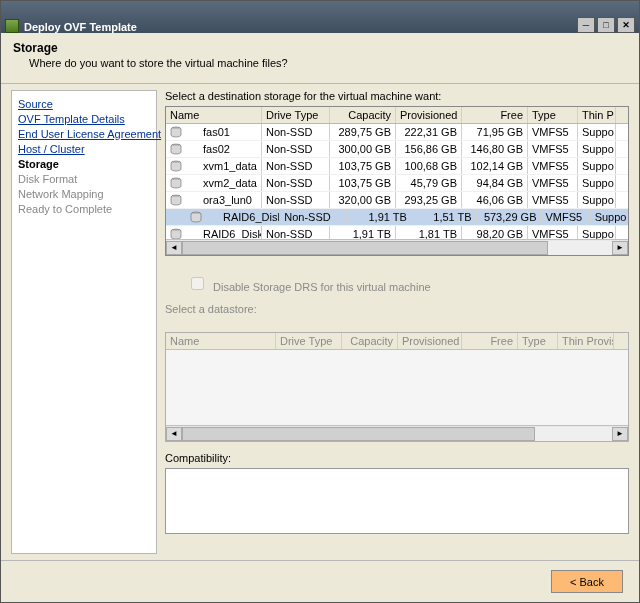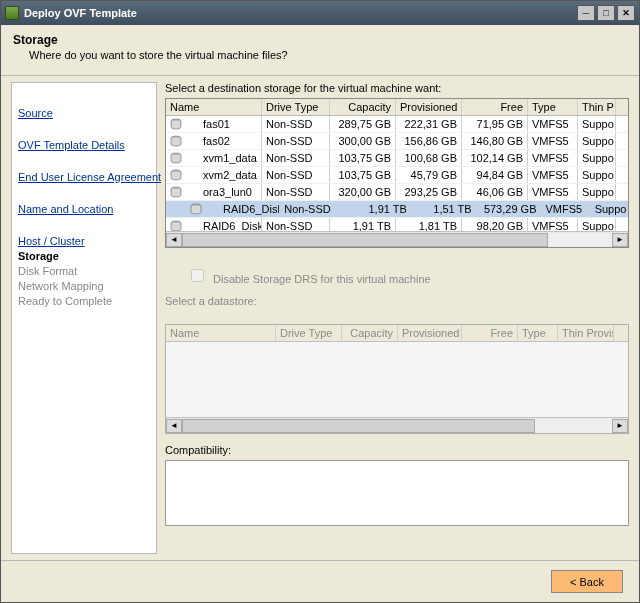--- a/index.html
+++ b/index.html
@@ -1,29 +1,29 @@
 <!DOCTYPE html>
 <html><head>
 <meta charset="utf-8">
 <style>
   * { box-sizing: border-box; }
   html, body { margin: 0; padding: 0; font-family: Tahoma, Arial, sans-serif; font-size: 11px; background: #ece9d8; }
   .window { width: 640px; height: 603px; background: #ece9d8; border: 1px solid #555; position: relative; display: flex; flex-direction: column; }
-  .titlebar { height: 24px; background: linear-gradient(#5a6b7c,#3f4e5f); color: #fff; display: flex; align-items: center; padding: 0 4px; font-weight: bold; }
+  .titlebar { height: 32px; background: linear-gradient(#5a6b7c,#3f4e5f); color: #fff; display: flex; align-items: flex-end; padding: 0 4px; font-weight: bold; }
   .titlebar .ticon { width: 14px; height: 14px; background: linear-gradient(#7ea84a,#4d7a1e); margin-right: 5px; border: 1px solid #2e4d10; }
   .titlebar .title { flex: 1; }
   .titlebar .winbtns { display: flex; gap: 2px; }
   .titlebar .wb { width: 18px; height: 16px; background: #c7c7c7; border: 1px solid #555; display: flex; align-items: center; justify-content: center; font-size: 9px; color: #000; cursor: pointer; }
   .header { padding: 8px 12px 14px 12px; border-bottom: 1px solid #b8b8b8; background: #ece9d8; }
   .header .htitle { font-weight: bold; font-size: 12px; }
   .header .hsub { padding-left: 16px; margin-top: 2px; }
   .body { flex: 1; display: flex; padding: 6px 10px 6px 10px; gap: 8px; overflow: hidden; }
   .nav { width: 146px; border: 1px solid #b8b8b8; background: #fff; padding: 6px 6px; }
   .nav a, .nav span { display: block; line-height: 15px; white-space: nowrap; }
-  .nav a { color: #003399; text-decoration: underline; cursor: pointer; margin-top: 17px; }
+  .nav a { color: #003399; text-decoration: underline; cursor: pointer; }
   .nav .current { font-weight: bold; color: #000; text-decoration: none; }
   .nav .disabled { color: #888; }
   .main { flex: 1; display: flex; flex-direction: column; overflow: hidden; }
   .section-label { margin-bottom: 4px; }
   .tablewrap { border: 1px solid #888; background: #fff; display: flex; flex-direction: column; height: 150px; }
   .thead, .trow { display: flex; }
   .thead { background: #ece9d8; border-bottom: 1px solid #b8b8b8; }
   .th, .td { border-right: 1px solid #d0d0d0; padding: 2px 4px; overflow: hidden; white-space: nowrap; text-overflow: clip; }
   .th { font-weight: normal; cursor: pointer; }
   .c-name { width: 96px; }
@@ -79,21 +79,20 @@
   <div class="header">
     <div class="htitle">Storage</div>
     <div class="hsub">Where do you want to store the virtual machine files?</div>
   </div>
 
   <div class="body">
     <div class="nav" id="nav">
         <a>Source</a>
         <a>OVF Template Details</a>
         <a>End User License Agreement</a>
-        <a>Name and Location</a>
         <a>Host / Cluster</a>
         <span class="current">Storage</span>
         <span class="disabled">Disk Format</span>
         <span class="disabled">Network Mapping</span>
         <span class="disabled">Ready to Complete</span>
       </div>
 
     <div class="main">
       <div class="section-label">Select a destination storage for the virtual machine want:</div>
 

